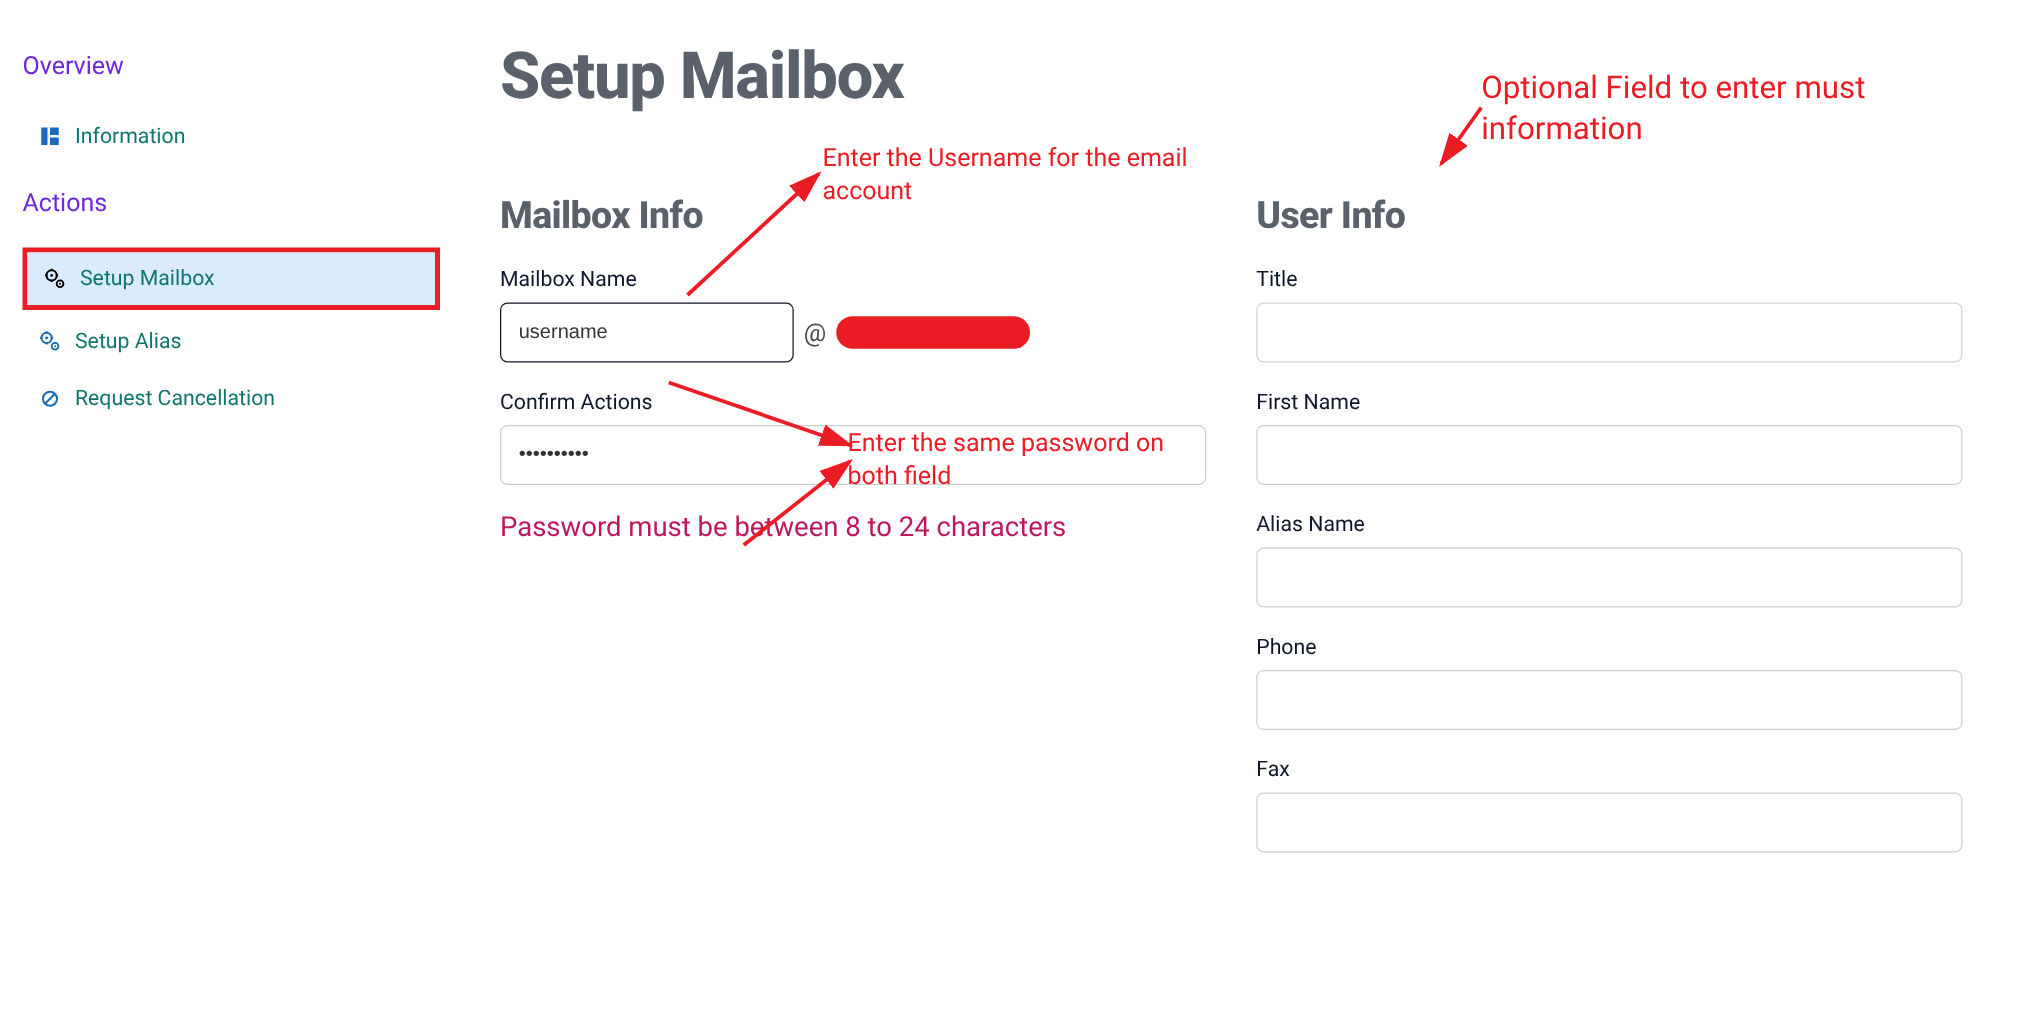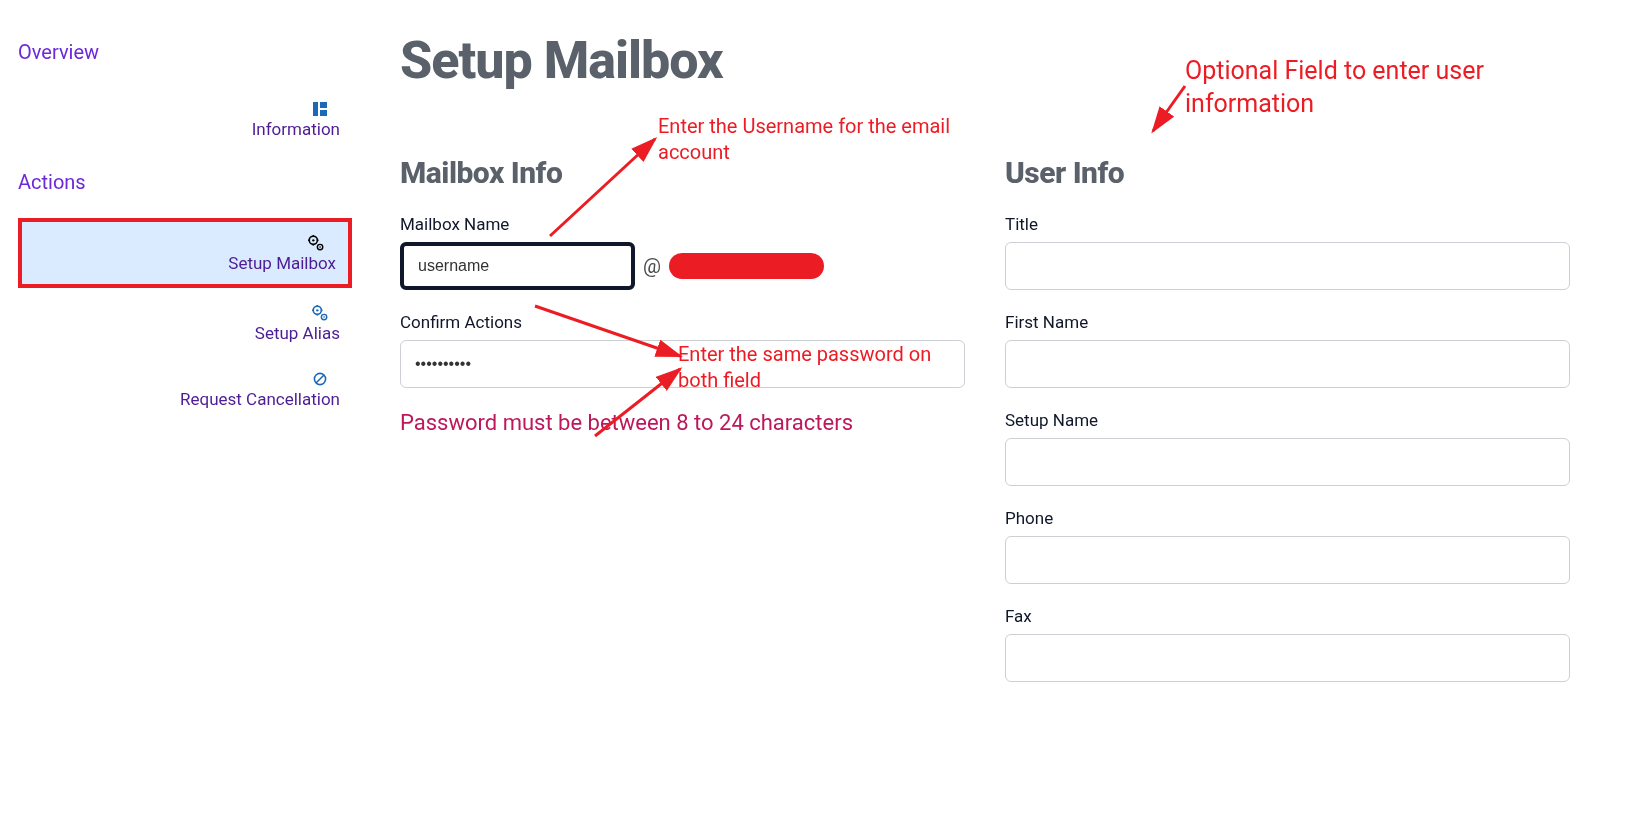--- a/index.html
+++ b/index.html
@@ -27,23 +27,22 @@
       margin-bottom: 24px;
       font-weight: 400;
     }
     .sidebar-item {
       display: flex;
       align-items: flex-end;
       padding: 11px 12px;
       cursor: pointer;
       margin-bottom: 4px;
       border-radius: 0;
-      color: #4c1d95;
+      color: #0f766e;
       font-size: 17px;
-      flex-direction: column;
     }
     .sidebar-item .icon {
       width: 20px;
       height: 20px;
       margin-right: 10px;
       display: inline-flex;
       align-items: center;
       justify-content: center;
       flex-shrink: 0;
     }
@@ -100,21 +99,21 @@
       width: 100%;
       height: 48px;
       padding: 10px 14px;
       border: 1px solid #ccd0d5;
       border-radius: 6px;
       font-size: 16px;
       background: #fff;
       color: #333;
     }
     .text-input.focused {
-      border: 4px solid #0f172a;
+      border: 1px solid #0f172a;
       outline: none;
     }
     .mailbox-row {
       display: flex;
       align-items: center;
       gap: 8px;
     }
     .mailbox-row .text-input {
       width: 235px;
     }
@@ -300,35 +299,35 @@
           <label class="field-label">Title</label>
           <input type="text" class="text-input" value="" style="">
         </div>
 
         <div class="field">
           <label class="field-label">First Name</label>
           <input type="text" class="text-input" value="" style="">
         </div>
 
         <div class="field">
-          <label class="field-label">Setup Name</label>
+          <label class="field-label">Alias Name</label>
           <input type="text" class="text-input" value="" style="">
         </div>
 
         <div class="field">
           <label class="field-label">Phone</label>
           <input type="text" class="text-input" value="" style="">
         </div>
 
         <div class="field">
           <label class="field-label">Fax</label>
           <input type="text" class="text-input" value="" style="">
         </div>
 
-        <div class="annotation" style="left:180px; top:-66px; font-size:25px; width:360px;">Optional Field to enter user information</div>
+        <div class="annotation" style="left:180px; top:-66px; font-size:25px; width:360px;">Optional Field to enter must information</div>
         <svg class="arrow" style="left:140px; top:-40px;" width="60" height="60">
           <defs>
               <marker id="ah4" markerWidth="10" markerHeight="10" refX="8" refY="3" orient="auto">
                 <path d="M0,0 L9,3 L0,6 Z" fill="#ec1c24"></path>
               </marker>
             </defs>
           <line x1="40" y1="5" x2="8" y2="50" stroke="#ec1c24" stroke-width="3" marker-end="url(#ah4)"></line>
         </svg>
       </section>
     </div>

